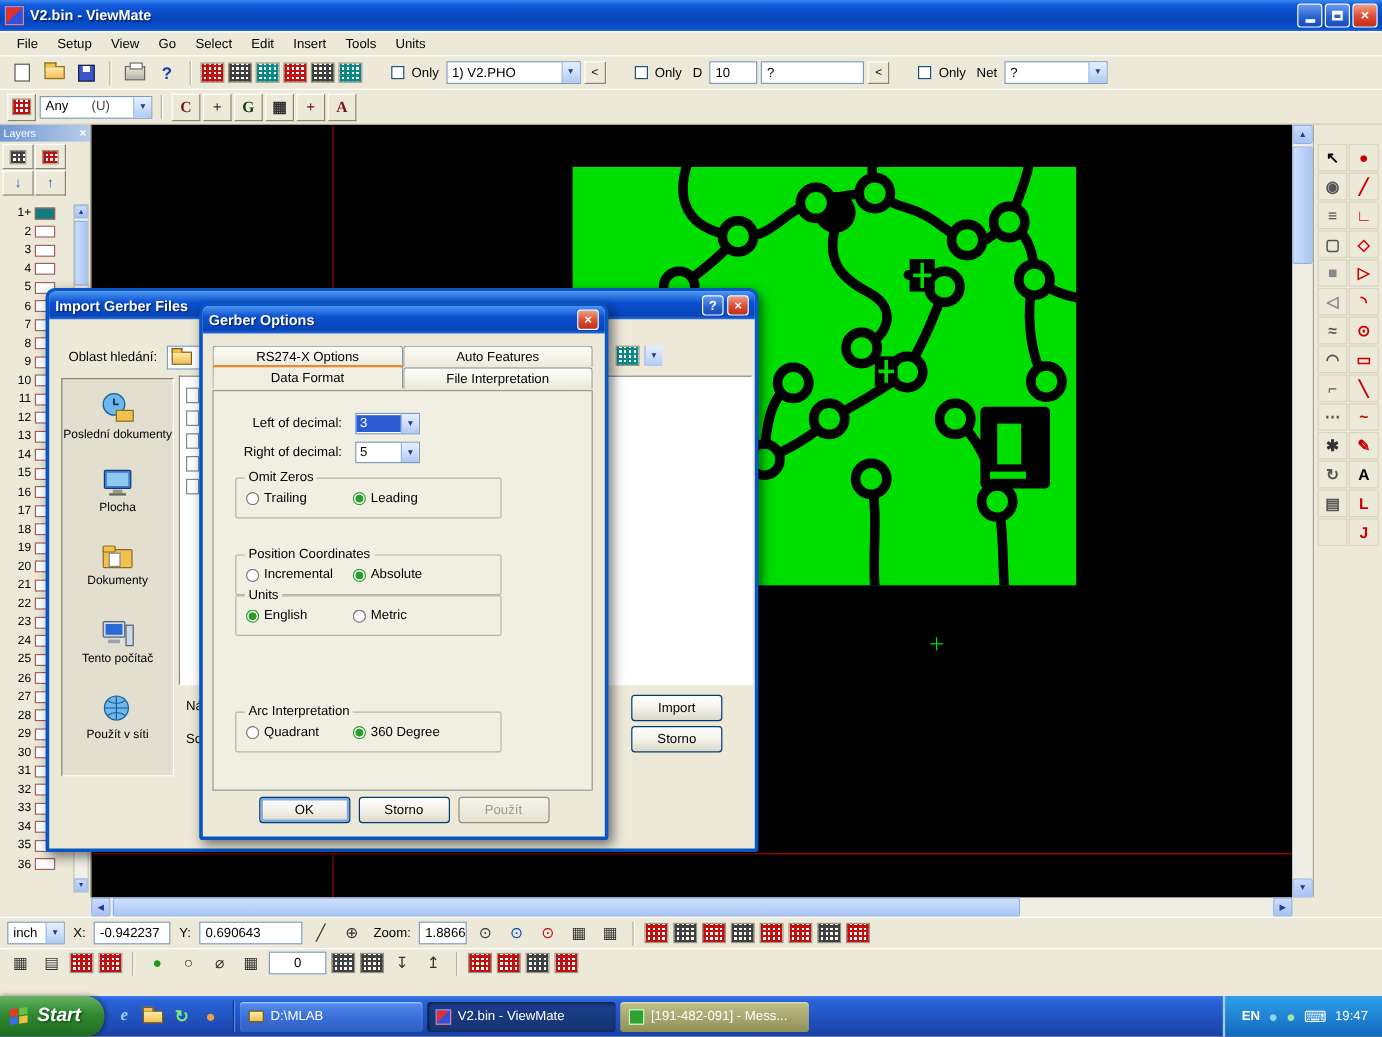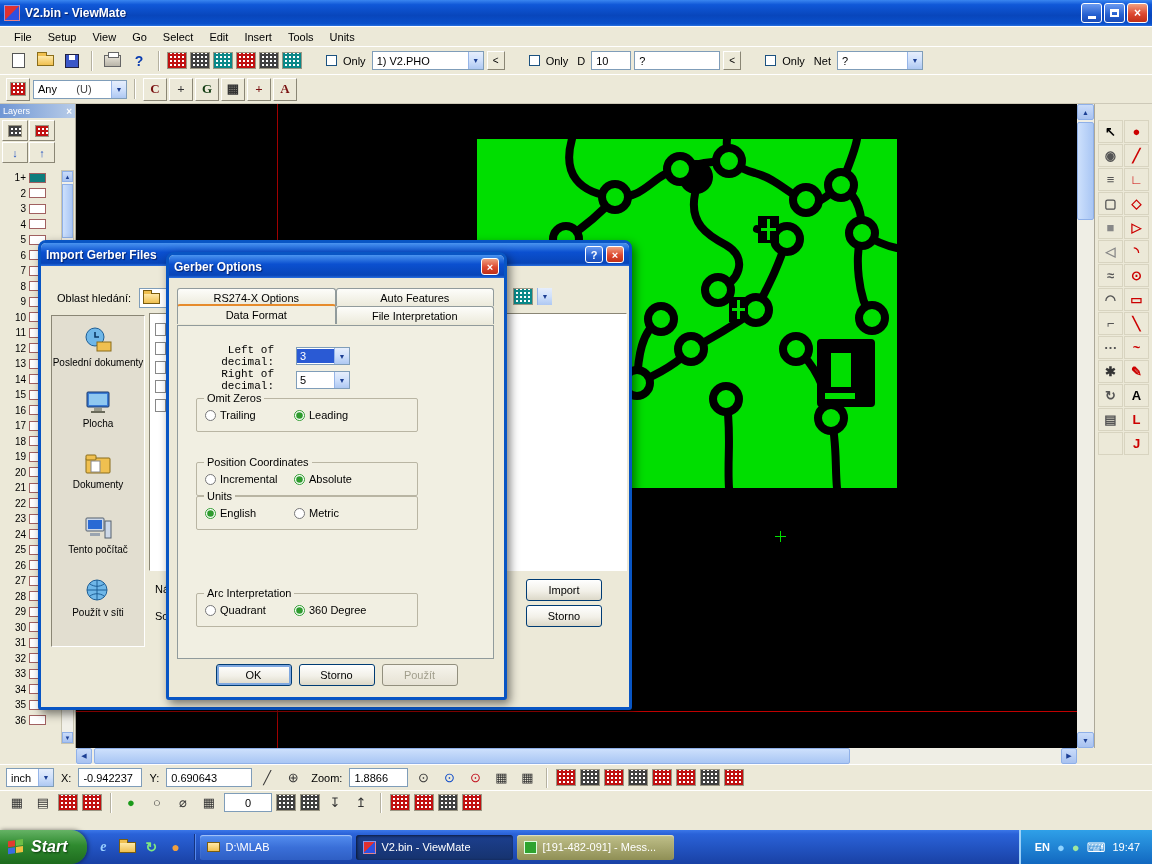--- a/index.html
+++ b/index.html
@@ -193,21 +193,21 @@
   .gerber-dlg { left:166px; top:252px; width:341px; height:448px; z-index:11; }
   .tabrow { position:absolute; left:8px; right:10px; display:flex; }
   .tabrow1 { top:33px; }
   .tabrow2 { top:51px; }
   .tab { flex:1; height:18px; border:1px solid #919b9c; border-bottom:none; border-radius:3px 3px 0 0;
     background:linear-gradient(#fdfdfa,#eceadb); display:flex; align-items:center; justify-content:center; font-size:11px; }
   .tab.active { height:20px; margin-top:-2px; background:#f1efe2; border-top:2px solid #e68b2c; z-index:2; }
   .tab-page { position:absolute; left:8px; right:10px; top:70px; height:334px; background:#f1efe2;
     border:1px solid #919b9c; }
   .dec-row { position:absolute; left:0; display:flex; align-items:center; }
-  .dec-lbl { width:118px; text-align:right; padding-right:22px;font-family:Liberation Mono, monospace; }
+  .dec-lbl { width:118px; text-align:right; padding-right:11px; }
   .dec-combo { width:54px; height:18px; background:#fff; border:1px solid #7f9db9; display:flex; align-items:center; }
   .dec-val { flex:1; padding:1px 3px; }
   .dec-val.sel { background:#2a5ad4; color:#fff; }
   .group { position:absolute; left:18px; width:222px; height:34px; border:1px solid #b9b5a3; border-radius:2px; }
   .glabel { position:absolute; top:-7px; left:7px; background:#f1efe2; padding:0 3px; font-size:11px; }
   .opts { display:flex; align-items:center; height:100%; padding-left:8px; }
   .opt { display:flex; align-items:center; gap:4px; margin-right:14px; }
   .wideopts .opt { min-width:85px; margin-right:4px; }
   .radio { width:11px; height:11px; accent-color:#2e9b2e; margin:0; }
   .gd-btns { position:absolute; left:0; right:0; bottom:11px; display:flex; justify-content:center; gap:7px; }
@@ -602,21 +602,21 @@
       <span>inch</span>
       <span class="ca">▼</span>
     </span>
     <span class="lbl">X:</span>
     <span class="field" style="width:64px">-0.942237</span>
     <span class="lbl">Y:</span>
     <span class="field" style="width:86px">0.690643</span>
     <span class="s-icon">╱</span>
     <span class="s-icon">⊕</span>
     <span class="lbl">Zoom:</span>
-    <span class="field" style="width:59px">1.8866</span>
+    <span class="field" style="width:40px">1.8866</span>
     <span class="s-icon" style="color:#333">⊙</span>
     <span class="s-icon" style="color:#0645c8">⊙</span>
     <span class="s-icon" style="color:#c00818">⊙</span>
     <span class="s-icon">▦</span>
     <span class="s-icon">▦</span>
     <span class="sep"></span>
     <span class="pat red"></span>
     <span class="pat dark"></span>
     <span class="pat red"></span>
     <span class="pat dark"></span>

